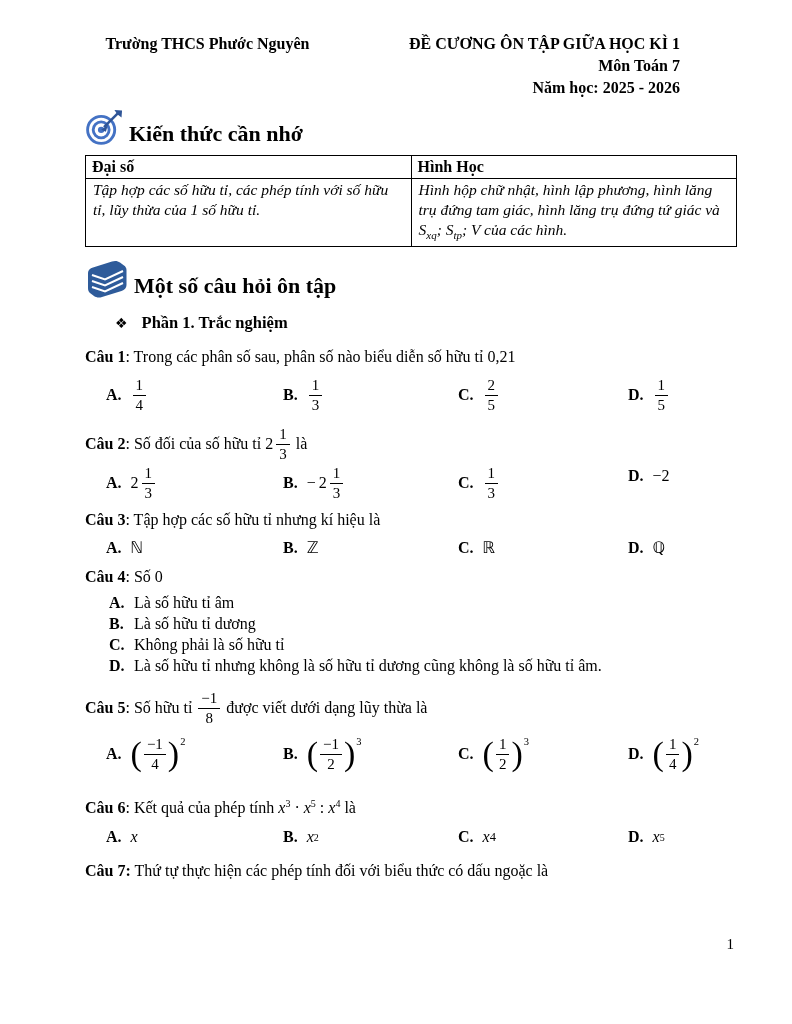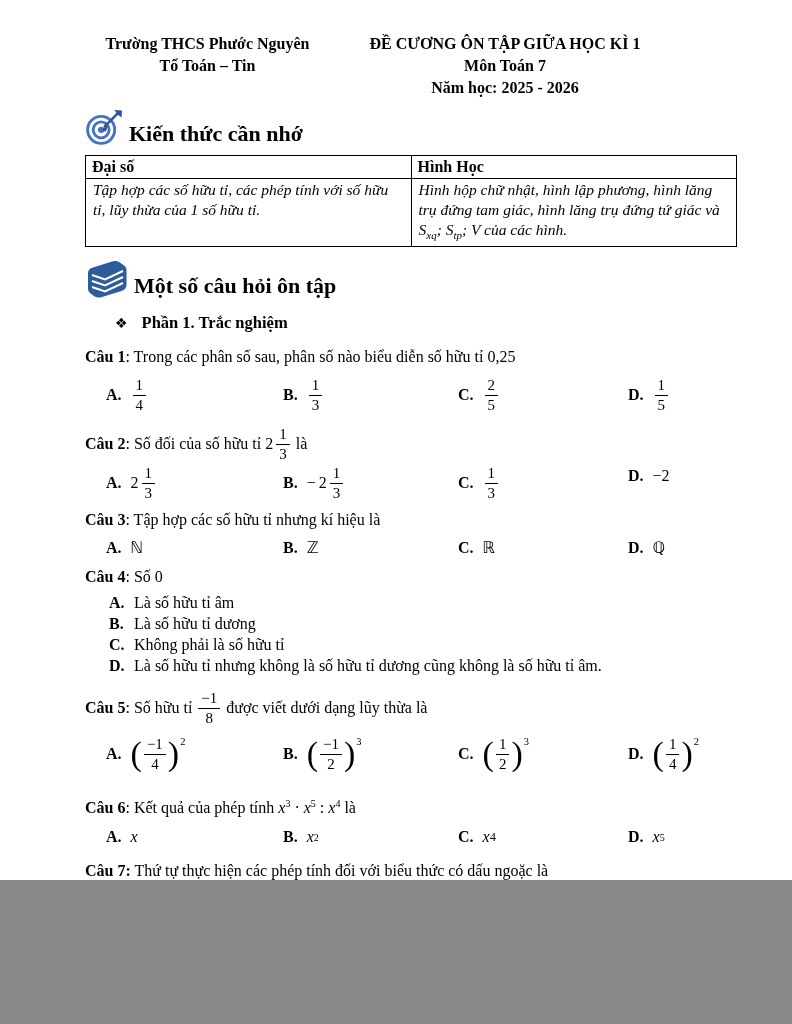--- a/index.html
+++ b/index.html
@@ -1,34 +1,34 @@
 <!DOCTYPE html>
 <html><head>
 <meta charset="utf-8">
 <style>
   html,body { margin:0; padding:0; background:#888; }
   .page {
     position:relative;
-    width:792px; height:880px;
+    width:792px; height:1024px;
     margin:0 auto;
     background:#ffffff;
     box-sizing:border-box;
     padding:33px 55px 0 85px;
     overflow:hidden;
     font-family:"Liberation Serif","DejaVu Serif",serif;
     color:#000;
     font-size:16px;
   }
   
   .header { display:flex; }
   .header-left {
     width:245px; text-align:center; font-weight:bold; line-height:22px; font-size:16px;
   }
   .header-right {
-    flex:1; margin-right:57px; text-align:center; font-weight:bold; line-height:22px; font-size:16px;
+    flex:1; margin-right:57px; text-align:right; font-weight:bold; line-height:22px; font-size:16px;
   }
   
   .section-heading { display:flex; align-items:flex-end; margin-top:10px; }
   .section-heading .icn { flex:0 0 auto; margin-right:6px; }
   .heading-label { font-weight:bold; font-size:22px; padding-bottom:3px; }
   
   table.ktable {
     width:100%; border-collapse:collapse; margin-top:5px;
   }
   table.ktable th, table.ktable td {
@@ -77,21 +77,20 @@
   .page-num { position:absolute; top:936px; right:58px; font-size:15px; }
 </style>
 </head>
 <body>
 
 <div class="page">
 
   <div class="header">
     <div class="header-left">
       <div>Trường THCS Phước Nguyên</div>
-      <div>Tổ Toán – Tin</div>
     </div>
     <div class="header-right">
       <div>ĐỀ CƯƠNG ÔN TẬP GIỮA HỌC KÌ 1</div>
       <div>Môn Toán 7</div>
       <div>Năm học: 2025 - 2026</div>
     </div>
   </div>
 
   <div class="section-heading">
     <span class="icn">
@@ -134,21 +133,21 @@
       </svg>
     </span>
     <span class="heading-label">Một số câu hỏi ôn tập</span>
   </div>
 
   <div class="part-line">
     <span class="part-bullet">❖</span>
     <span class="part-title">Phần 1. Trắc nghiệm</span>
   </div>
 
-  <p class="q"><span class="qlabel">Câu 1</span><span>: Trong các phân số sau, phân số nào biểu diễn số hữu tỉ 0,25</span></p>
+  <p class="q"><span class="qlabel">Câu 1</span><span>: Trong các phân số sau, phân số nào biểu diễn số hữu tỉ 0,21</span></p>
   <div class="opt-row" style="margin-top:9px;">
     <div class="opt">
         <span class="letter">A.</span>
         <span class="frac">
           <span class="num">1</span>
           <span class="den">4</span>
         </span>
       </div>
     <div class="opt">
         <span class="letter">B.</span>

